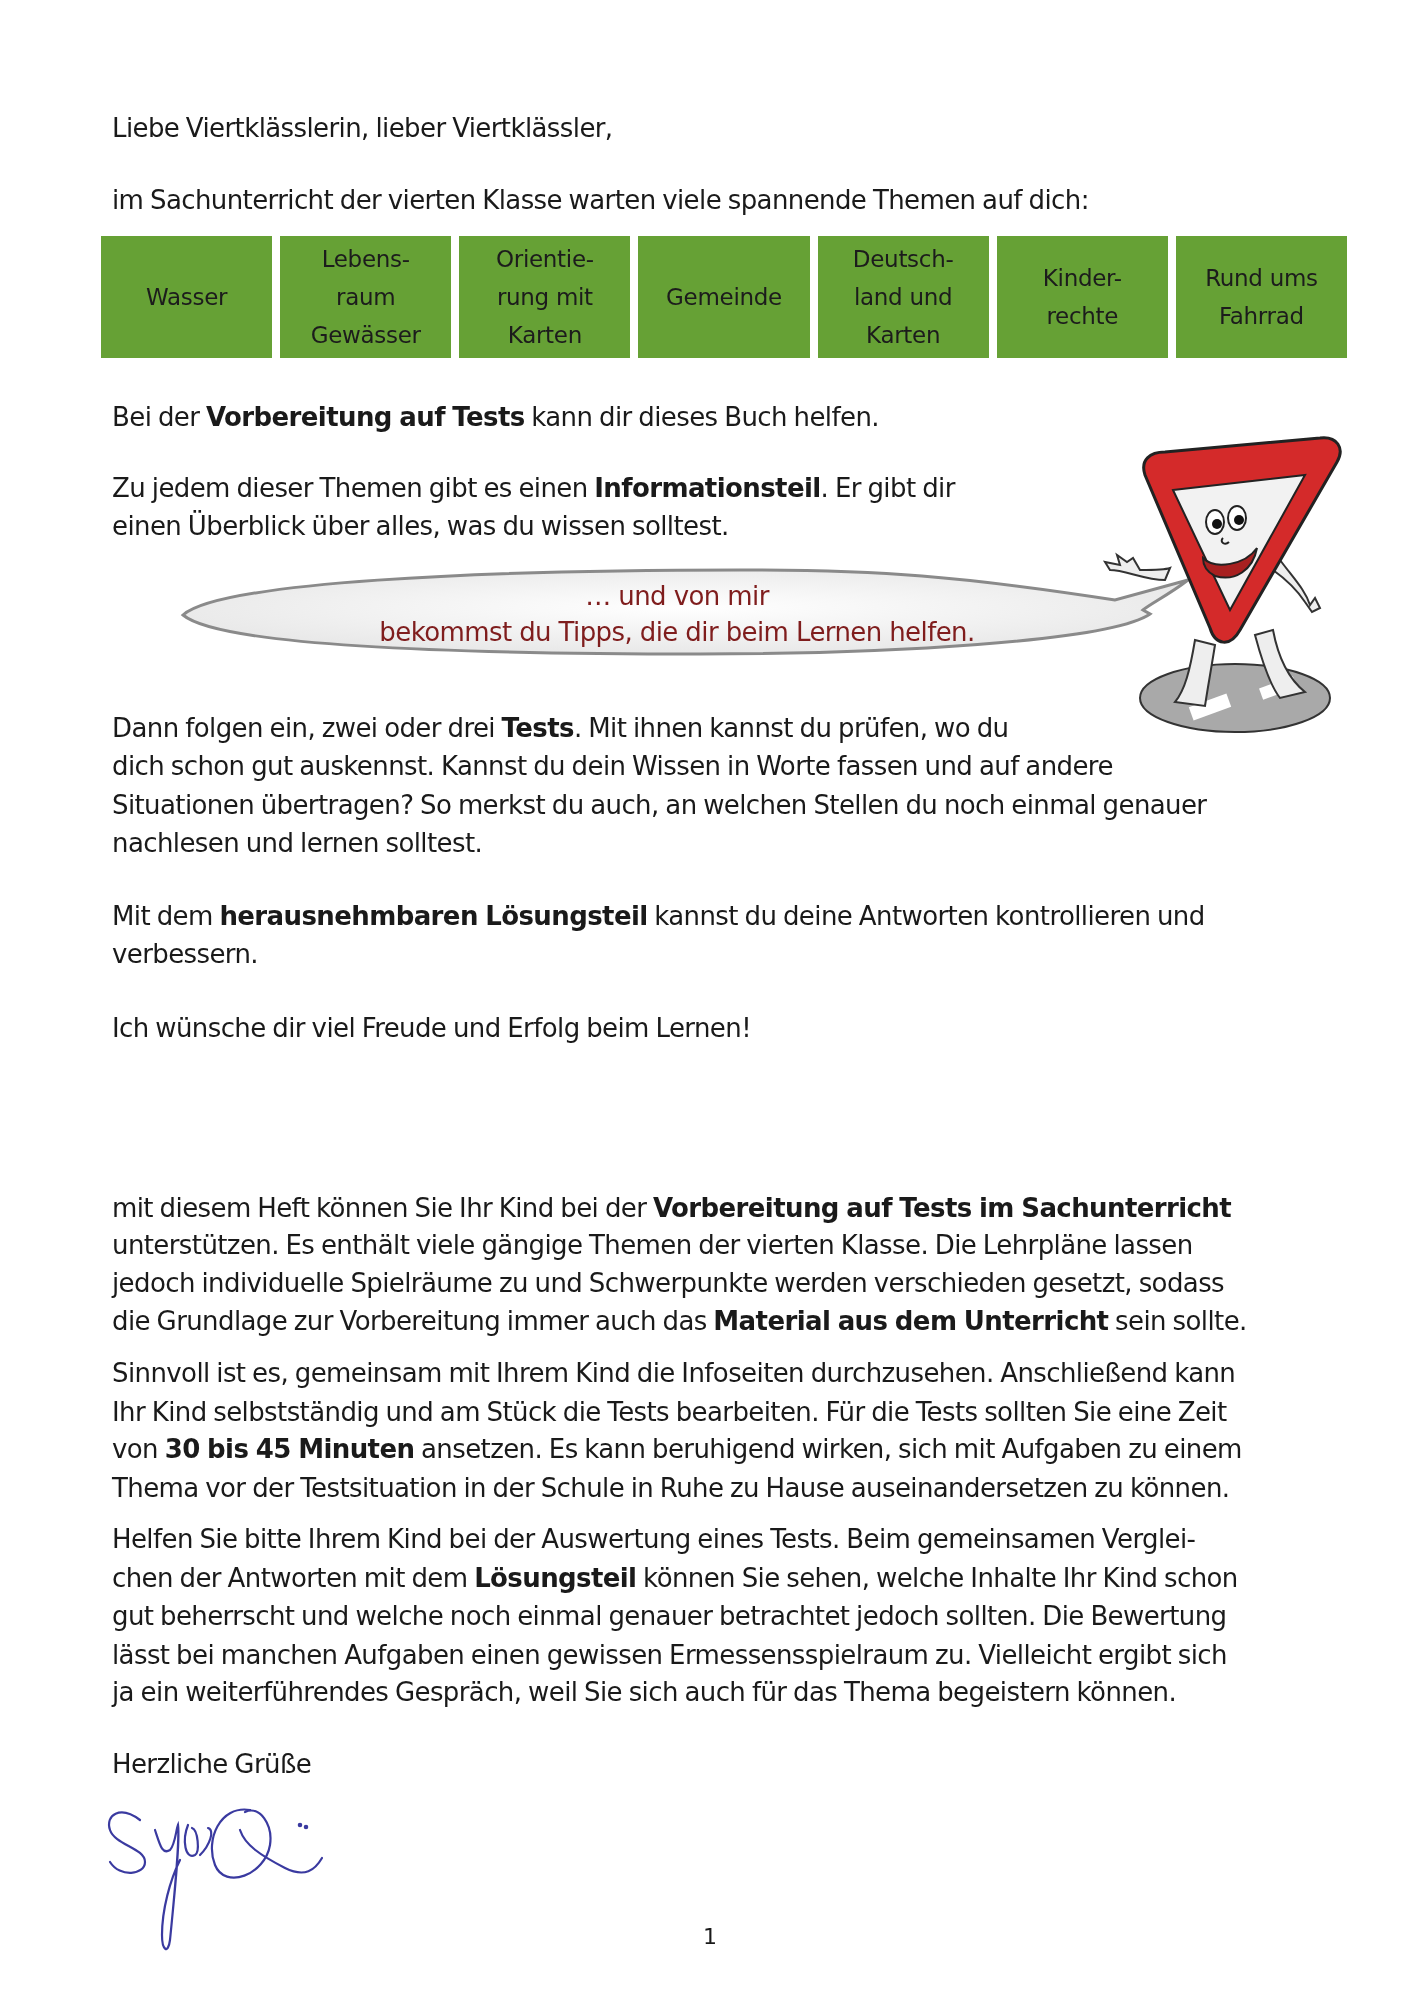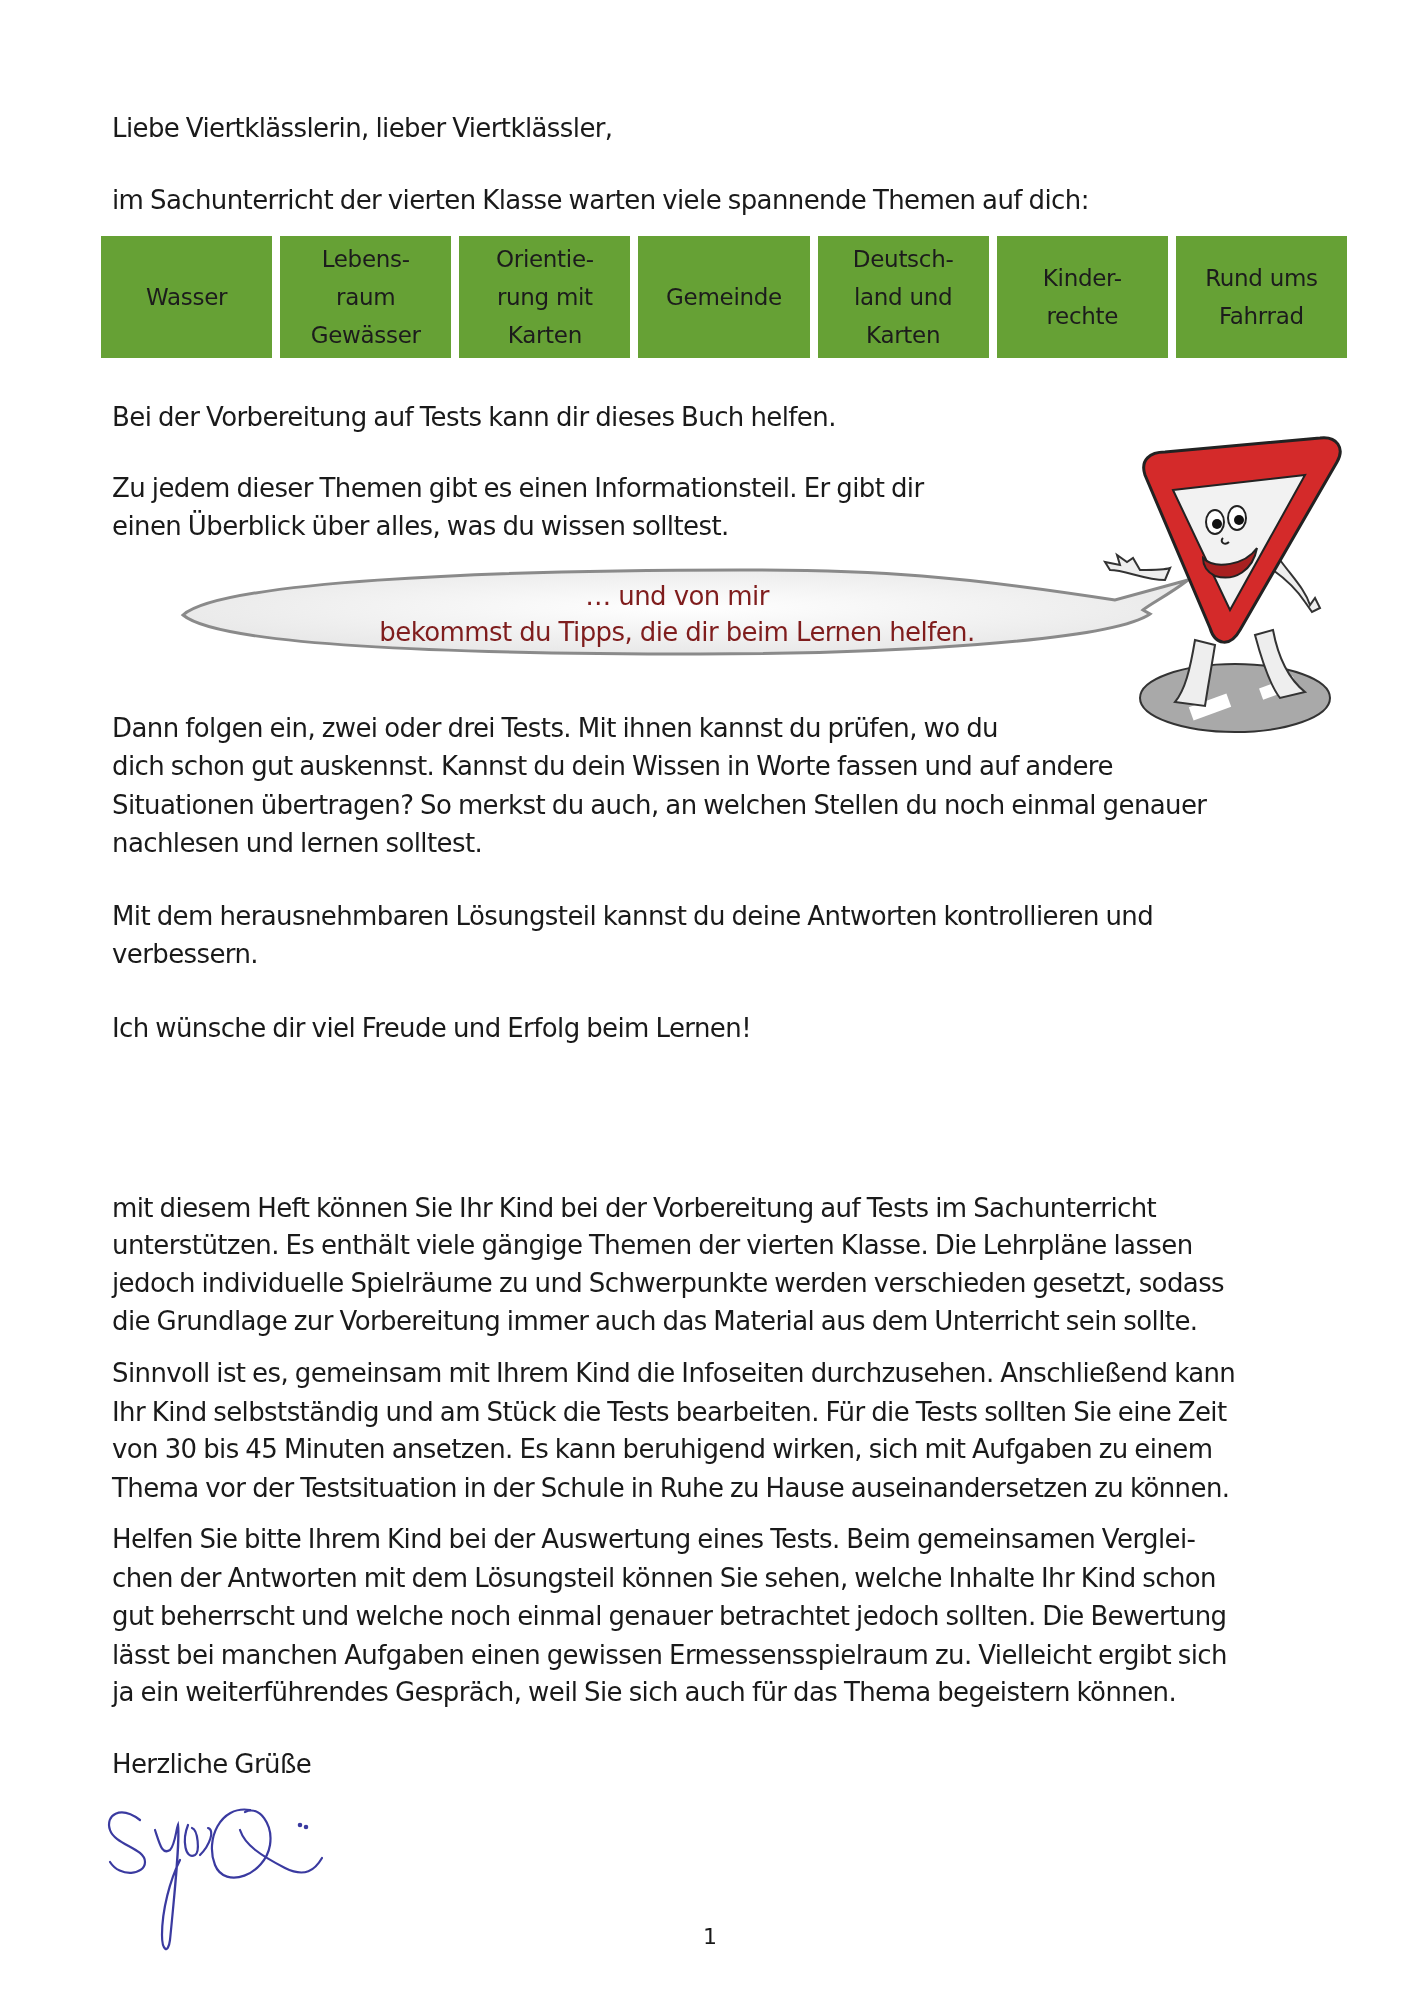--- a/index.html
+++ b/index.html
@@ -1,21 +1,21 @@
 <!DOCTYPE html>
 <html><head>
 <meta charset="utf-8">
 <style>
   html, body { margin: 0; padding: 0; background: #ffffff; }
   body { width: 1414px; height: 2000px; position: relative; overflow: hidden;
          font-family: "DejaVu Sans", sans-serif; color: #1a1a1a; }
   .page { position: absolute; left: 0; top: 0; width: 1414px; height: 2000px; }
   .p { position: absolute; left: 102px; width: 1260px; font-size: 26px; line-height: 38.3px;
        letter-spacing: -0.6px; word-spacing: -1px; margin: 10px; white-space: nowrap; }
-  .p b { font-weight: normal; }
+  .p b { font-weight: bold; }
   .topics { position: absolute; left: 101px; top: 236px; width: 1246px; height: 122px;
             display: flex; gap: 8px; }
   .topic { flex: 1 1 0; background: #66a135; color: #1c1c1c; display: flex; align-items: center;
            justify-content: center; text-align: center; font-size: 23px; line-height: 38px;
            letter-spacing: -0.3px; white-space: pre-line; }
   .bubble { position: absolute; left: 180px; top: 562px; width: 1020px; height: 110px; }
   .bubble-text { position: absolute; left: 197px; top: 578px; width: 960px; text-align: center;
                  font-size: 26px; line-height: 36px; letter-spacing: -0.6px; color: #7f1d1d; }
   .mascot { position: absolute; left: 1065px; top: 430px; width: 300px; height: 310px; }
   .pagenum { position: absolute; left: 700px; top: 1924px; font-size: 22px; width: 20px; text-align: center; }

